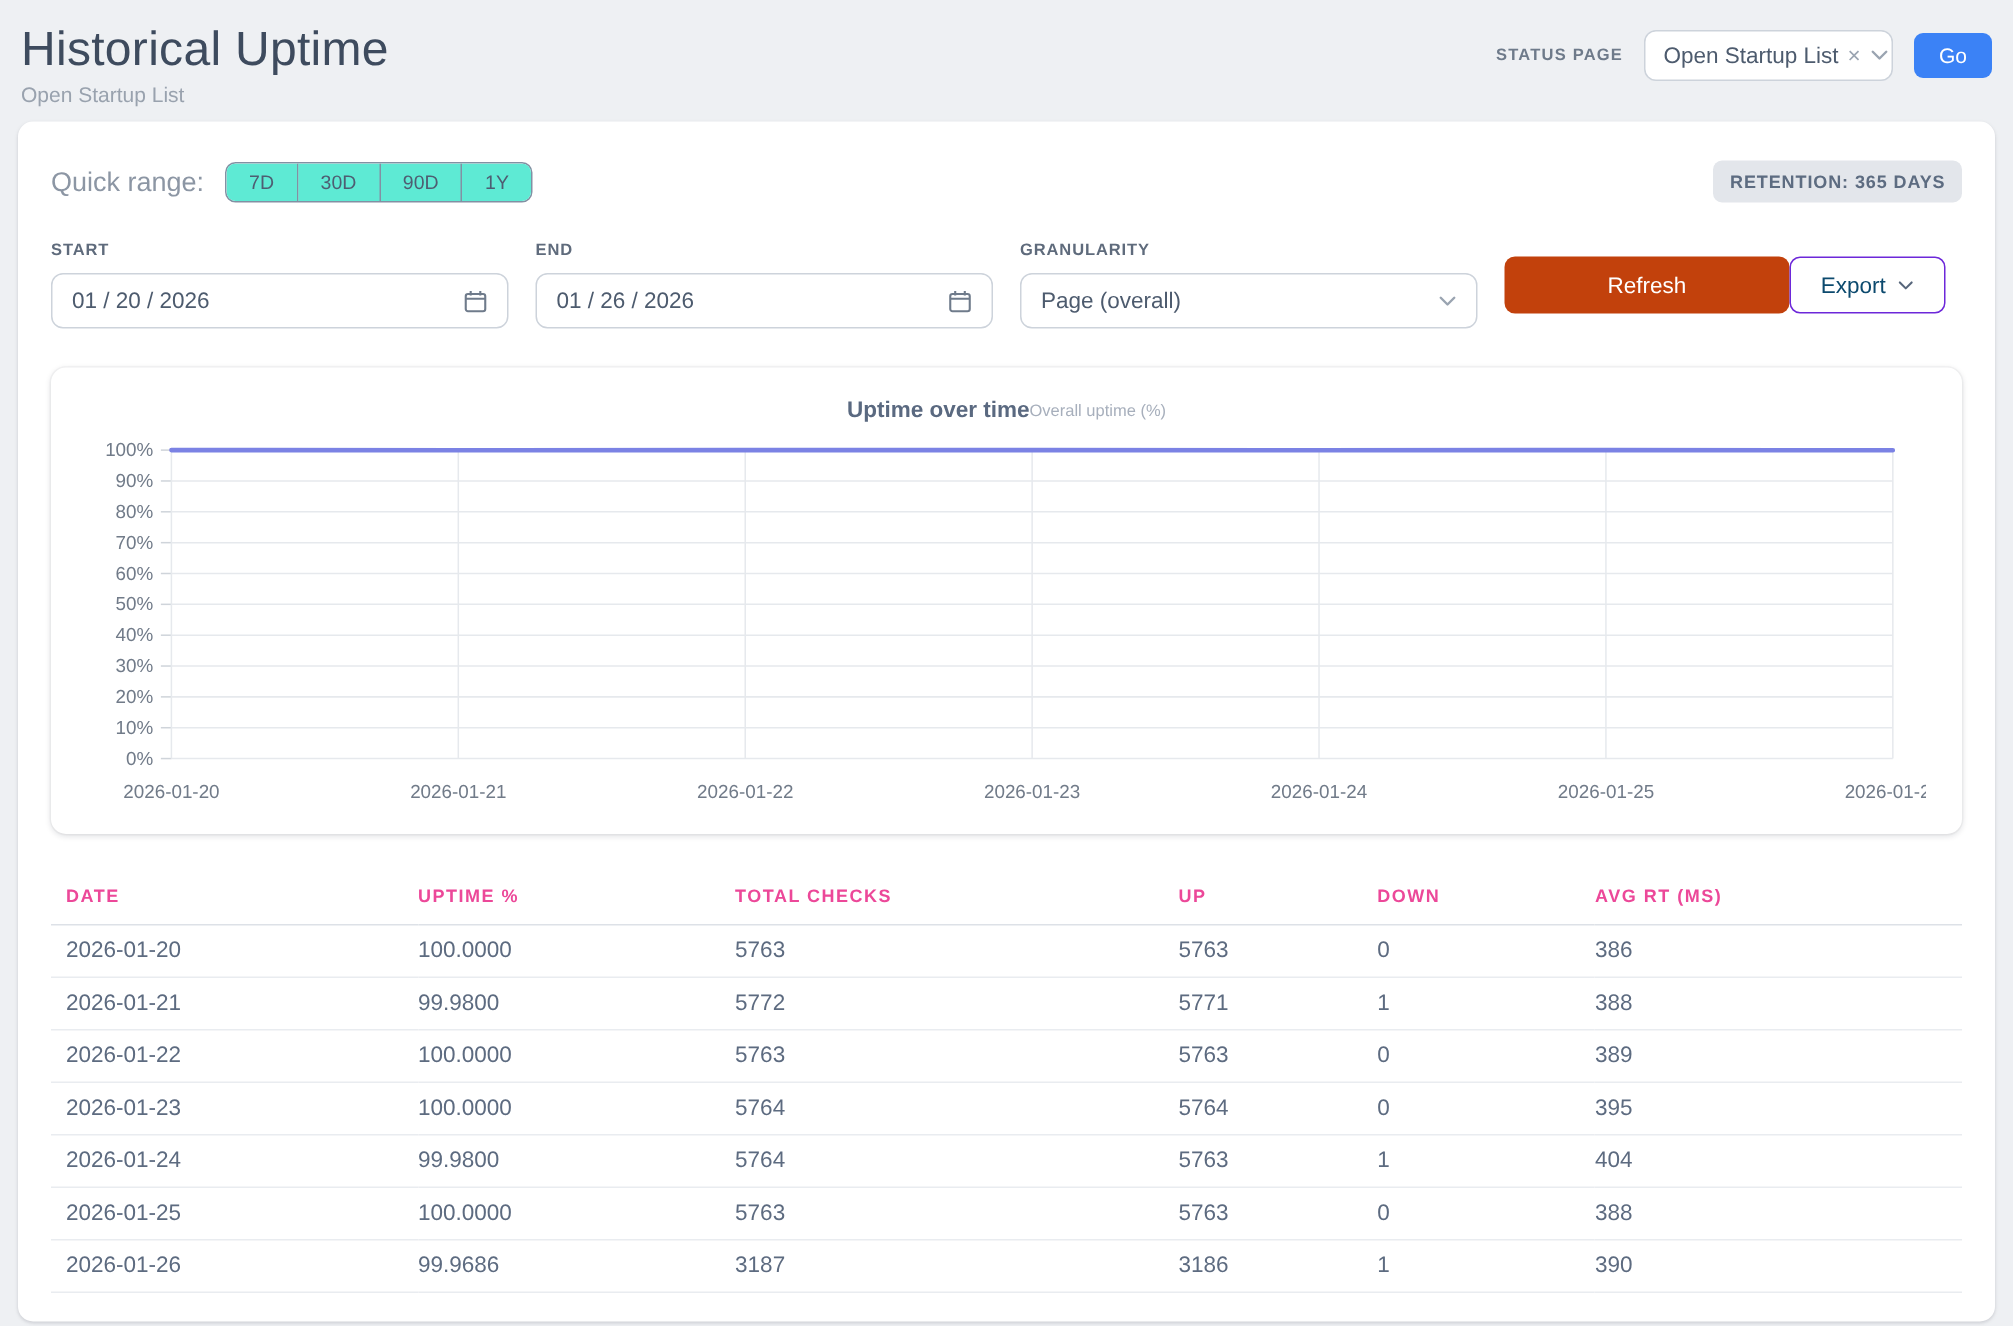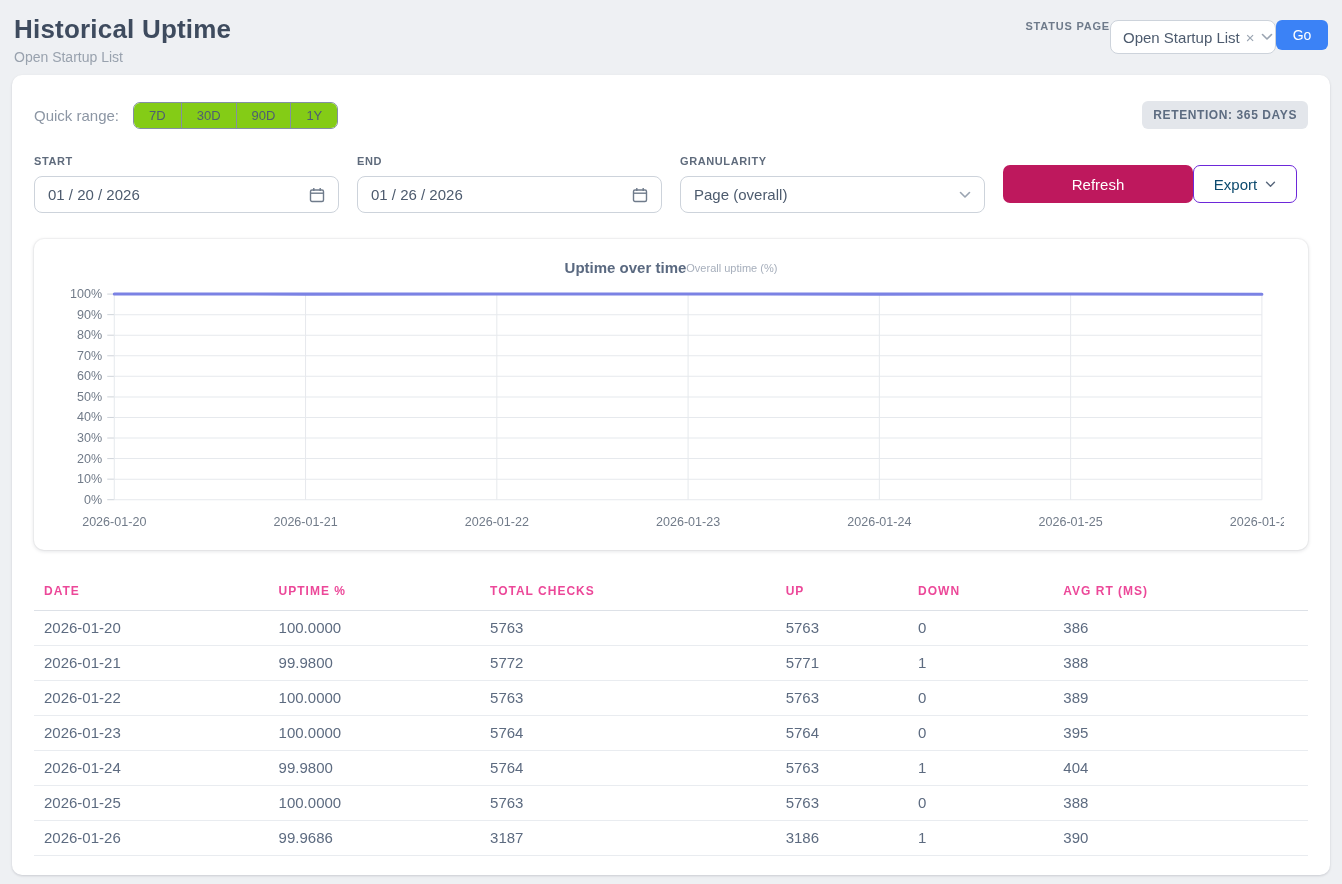--- a/index.html
+++ b/index.html
@@ -10,23 +10,23 @@
     color: #4d5b6e;
     overflow: hidden;
   }
   .page { padding: 12px; }
 
   
   .topbar {
     display: flex; justify-content: space-between; align-items: flex-start;
     padding: 2px 2px 10px 2px;
   }
-  .page-title { font-size: 26px; font-weight: bold; color: #3e4b5e; letter-spacing: .2px; }
+  .page-title { font-size: 32px; font-weight: normal; color: #3e4b5e; letter-spacing: .2px; }
   .page-subtitle { font-size: 14px; color: #99a2ae; margin-top: 4px; }
-  .topbar-right { display: flex; align-items: flex-start; margin-top: 6px; }
+  .topbar-right { display: flex; align-items: center; gap: 14px; margin-top: 6px; }
   .status-label { font-size: 11px; font-weight: bold; color: #6e7a8a; letter-spacing: .8px; }
   .status-select {
     display: flex; align-items: center; gap: 6px;
     width: 166px; height: 34px; padding: 0 10px 0 12px;
     background: #fff; border: 1px solid #cdd3db; border-radius: 8px;
     font-size: 15px; color: #4d5b6e; cursor: pointer;
   }
   .status-select .val { flex: 0 0 auto; }
   .clear-x { color: #9aa4b1; font-size: 15px; line-height: 1; }
   .chev { display: inline-flex; align-items: center; color: #9aa4b1; }
@@ -40,27 +40,27 @@
   
   .card {
     background: #fff; border-radius: 10px;
     box-shadow: 0 1px 3px rgba(16,24,40,.10), 0 1px 2px rgba(16,24,40,.06);
     padding: 26px 22px 18px 22px;
     height: 800px;
   }
 
   
   .quick-row { display: flex; align-items: center; }
-  .quick-label { font-size: 15px; color: #8c96a4; margin-right: 14px; }
+  .quick-label { font-size: 18px; color: #8c96a4; margin-right: 14px; }
   .segmented {
     display: inline-flex; border: 1px solid #8390a3; border-radius: 7px;
     overflow: hidden; background: #fff; height: 27px;
   }
   .segmented button {
-    background: #84cc16; border: none; border-right: 1px solid #8390a3;
+    background: #5eead4; border: none; border-right: 1px solid #8390a3;
     padding: 0 15px; font-size: 13px; color: #4e5d72; cursor: pointer;
     font-family: inherit;
   }
   .segmented button:last-child { border-right: none; }
   .retention-badge {
     margin-left: auto;
     background: #e3e6eb; color: #5d6c81;
     font-size: 12px; font-weight: bold; letter-spacing: .6px;
     padding: 7px 11px; border-radius: 6px;
   }
@@ -74,21 +74,21 @@
   }
   .input {
     display: flex; align-items: center; justify-content: space-between;
     height: 37px; padding: 0 13px;
     border: 1px solid #cdd3db; border-radius: 8px; background: #fff;
     font-size: 15px; color: #4d5b6e; cursor: pointer;
   }
   .cal-icon { color: #6f7b8b; display: inline-flex; }
   .btn-refresh {
     width: 190px; height: 38px; border-radius: 7px;
-    background: #be185d; color: #fff; font-size: 15px; margin-right: 0;
+    background: #c2410c; color: #fff; font-size: 15px; margin-right: 0;
   }
   .btn-export {
     display: flex; align-items: center; justify-content: center; gap: 8px;
     width: 104px; height: 38px; border-radius: 7px;
     background: #fff; border: 1px solid #6d28d9; color: #0c4a6e; font-size: 15px;
     cursor: pointer; font-family: inherit;
   }
 
   
   .chart-card {

